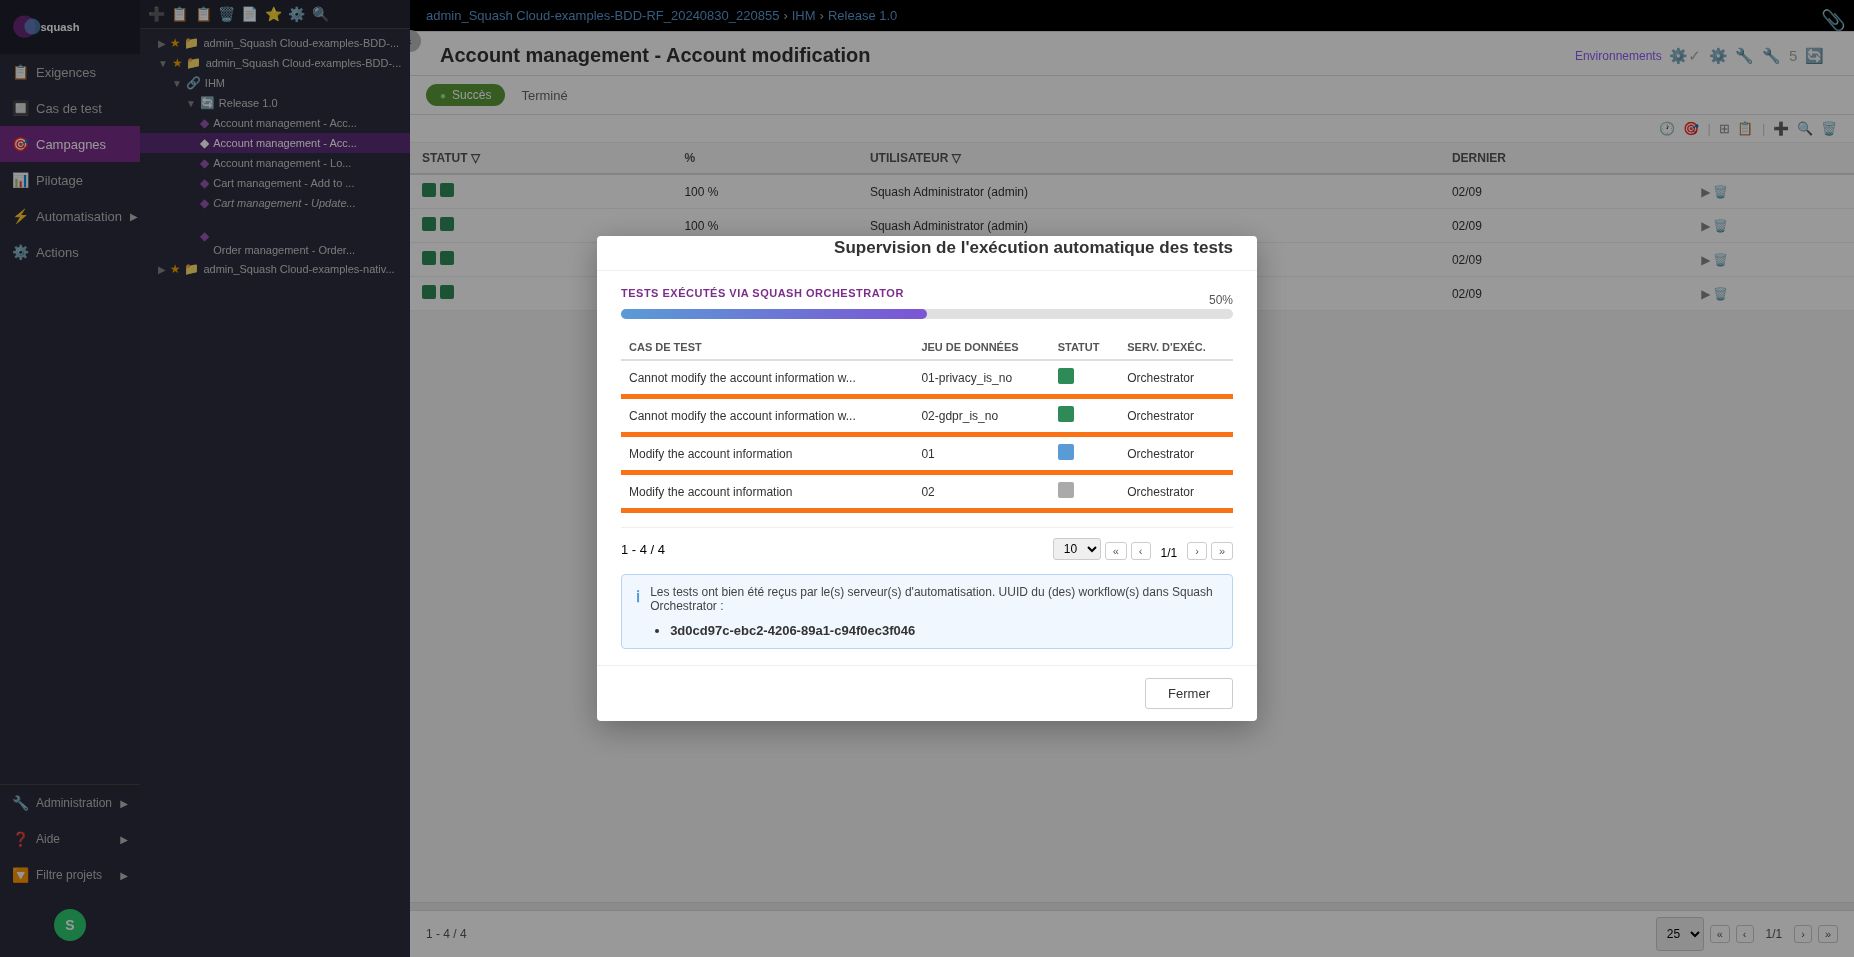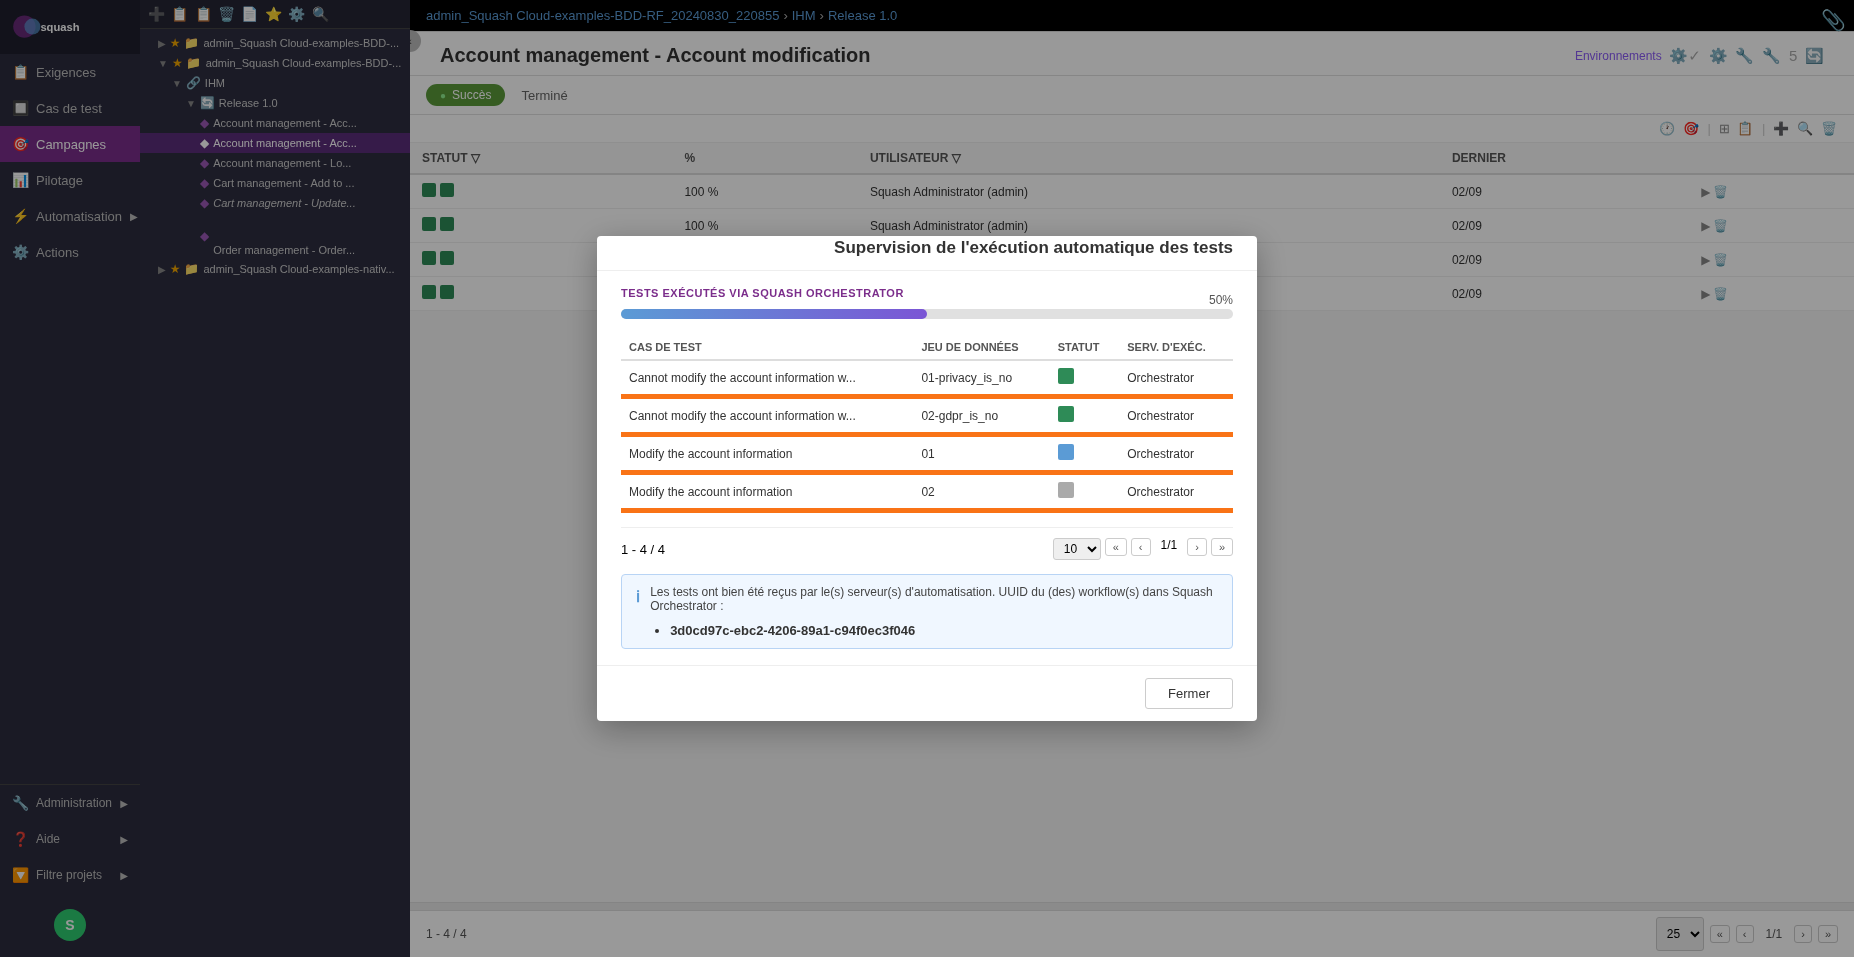--- a/index.html
+++ b/index.html
@@ -155,21 +155,21 @@
       border-bottom: 2px solid #ddd; padding: 6px 8px; text-align: left;
     }
     .modal-table td { padding: 7px 8px; border-bottom: 5px solid #f97316; font-size: 12px; color: #333; }
     .status-green { width: 16px; height: 16px; background: #2e8b57; border-radius: 2px; display: inline-block; }
     .status-blue-light { width: 16px; height: 16px; background: #5b9bd5; border-radius: 2px; display: inline-block; }
     .status-gray { width: 16px; height: 16px; background: #aaa; border-radius: 2px; display: inline-block; }
     .pagination-row {
       display: flex; align-items: center; justify-content: space-between;
       margin-top: 14px; padding-top: 10px; border-top: 1px solid #eee;
     }
-    .pagination-controls { display: flex; align-items: flex-start; gap: 4px; }
+    .pagination-controls { display: flex; align-items: flex-end; gap: 4px; }
     .pg-select { border: 1px solid #ccc; border-radius: 3px; padding: 2px 6px; font-size: 12px; }
     .pg-btn { cursor: pointer; color: #555; padding: 2px 7px; border: 1px solid #ccc; border-radius: 3px; background: #fff; font-size: 11px; }
     .info-box {
       display: flex; align-items: flex-start; gap: 10px;
       background: #f0f7ff; border: 1px solid #b8d4f5; border-radius: 4px;
       padding: 10px 14px; margin-top: 14px; font-size: 12px; color: #444;
     }
     .info-icon { color: #5b9bd5; font-size: 16px; font-weight: bold; flex-shrink: 0; }
     .uuid-list { margin-top: 10px; padding-left: 20px; }
     .uuid-list li { font-size: 13px; font-weight: 600; color: #333; }

